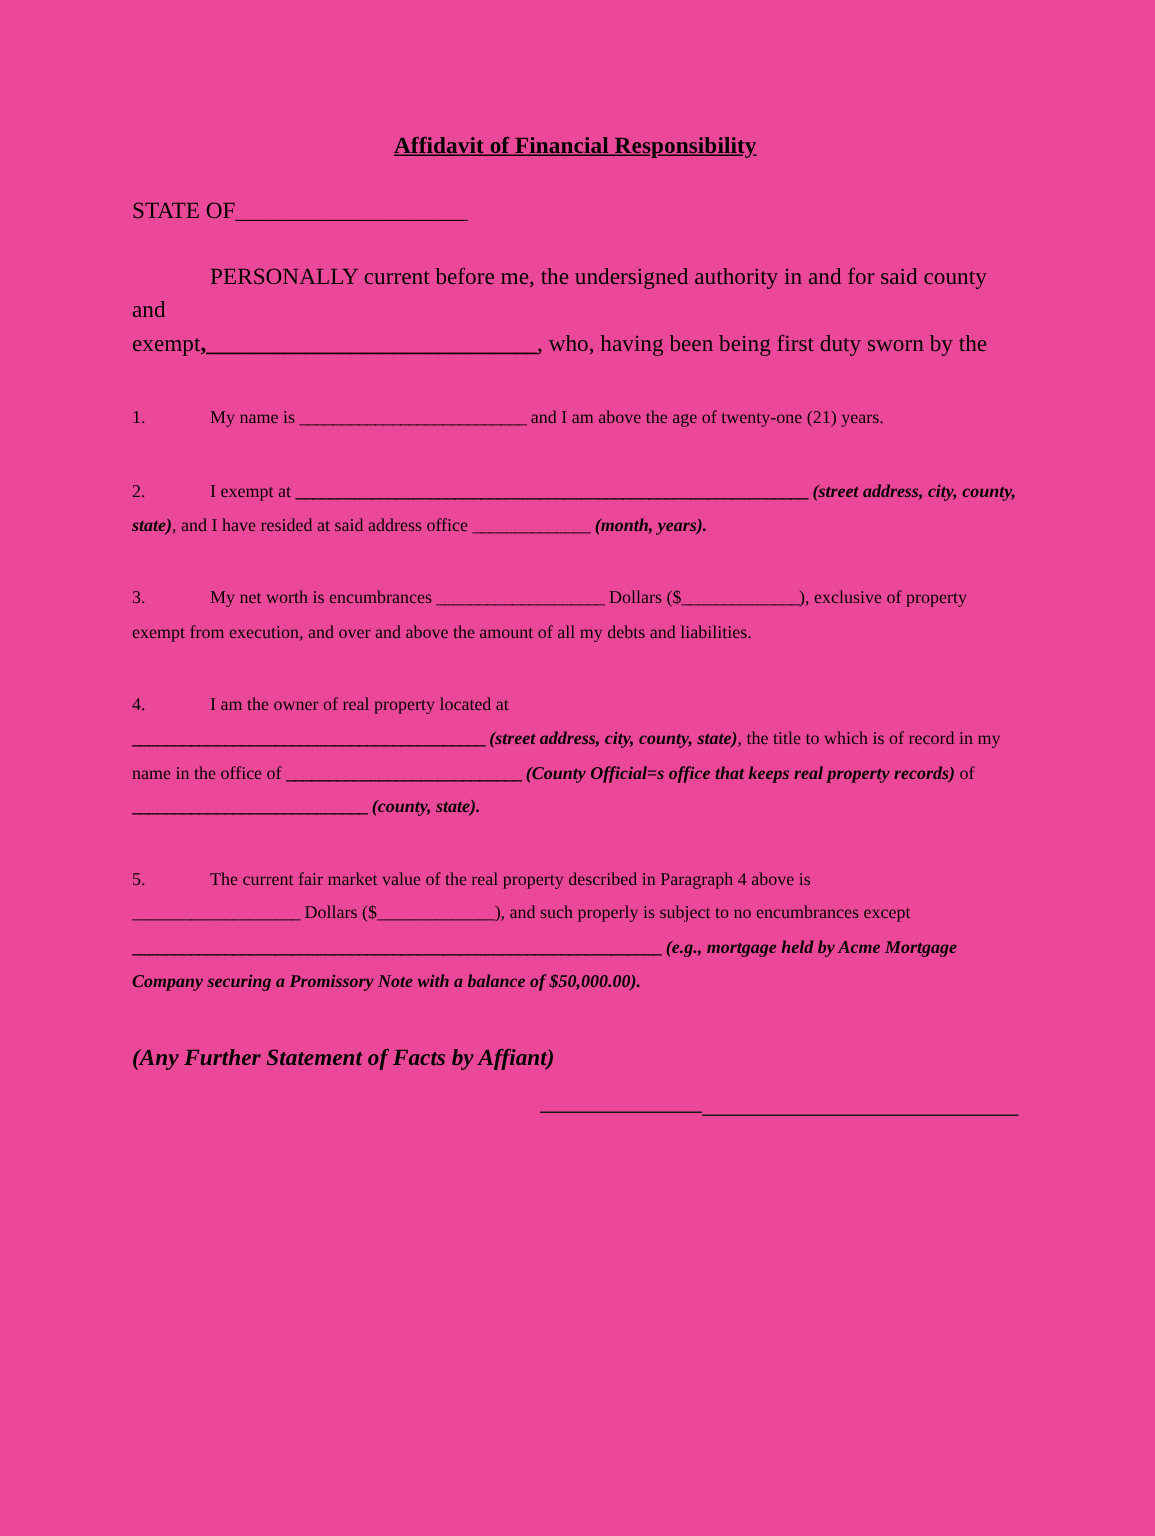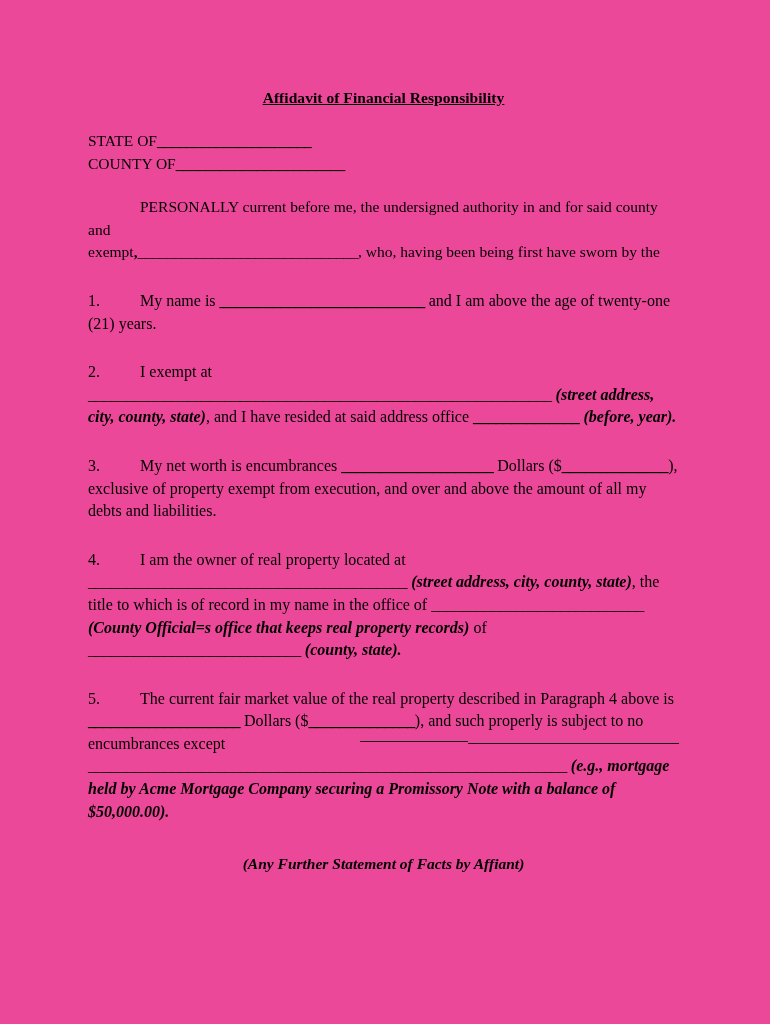--- a/index.html
+++ b/index.html
@@ -44,50 +44,49 @@
     font-size: 15.5px;
     line-height: 22.6px;
     margin: 0;
     text-align: left;
   }
   .gap-md { height: 21px; }
   .gap-lg { height: 26px; }
   .gap-xl { height: 30px; }
 
   .para {
-    font-size: 16px;
+    font-size: 12px;
     line-height: 22.6px;
     margin: 0;
   }
   .num {
     display: inline-block;
     width: 52px;
   }
   .indent-first {
     display: inline-block;
     width: 52px;
   }
   b, .b { font-weight: bold; }
   .bi {
     font-weight: bold;
     font-style: italic;
   }
   .fill {
     letter-spacing: -0.4px;
-    font-weight: bold;
   }
   .fill-b {
-    font-weight: normal;
+    font-weight: bold;
     letter-spacing: -0.4px;
   }
   .closing {
     font-weight: bold;
     font-style: italic;
     font-size: 15.5px;
-    text-align: center;
+    text-align: left;
     margin: 0;
     line-height: 22.6px;
   }
   .sig-wrap {
     position: absolute;
     left: 360px;
     top: 736px;
     width: 320px;
     height: 14px;
   }
@@ -113,43 +112,40 @@
 
 <div class="page">
   <div class="content">
 
     <div class="doc-title">Affidavit of Financial Responsibility</div>
 
     <div class="block">
       <div>
         <span>STATE OF</span><span class="fill">_____________________</span>
       </div>
-      <div>
-        <span>COUNTY OF</span><span class="fill">_______________________</span>
-      </div>
     </div>
 
     <div class="gap-md"></div>
 
     <div class="block">
       <span class="indent-first"></span><span>PERSONALLY</span><span> current before me, the undersigned authority in and for said county</span><br>
       <span>and</span><br>
-      <span>exempt</span><b>,</b><span class="fill-b">______________________________</span><span>, who, having been being first have sworn by the</span><br>
+      <span>exempt</span><b>,</b><span class="fill-b">______________________________</span><span>, who, having been being first duty sworn by the</span><br>
     </div>
 
     <div class="gap-lg"></div>
 
     <div class="para">
       <span class="num">1.</span><span>My name is </span><span class="fill">___________________________</span><span> and I am above the age of twenty-one (21) years.</span>
     </div>
 
     <div class="gap-lg"></div>
 
     <div class="para">
-      <span class="num">2.</span><span>I exempt at </span><span class="fill-b">_____________________________________________________________</span><span class="bi"> (street address, city, county, state)</span><span>, and I have resided at said address office </span><span class="fill">______________</span><span class="bi"> (before, year).</span>
+      <span class="num">2.</span><span>I exempt at </span><span class="fill-b">_____________________________________________________________</span><span class="bi"> (street address, city, county, state)</span><span>, and I have resided at said address office </span><span class="fill">______________</span><span class="bi"> (month, years).</span>
     </div>
 
     <div class="gap-lg"></div>
 
     <div class="para">
       <span class="num">3.</span><span>My net worth is encumbrances </span><span class="fill">____________________</span><span> Dollars ($</span><span class="fill">______________</span><span>), exclusive of property exempt from execution, and over and above the amount of all my debts and liabilities.</span>
     </div>
 
     <div class="gap-lg"></div>
 

